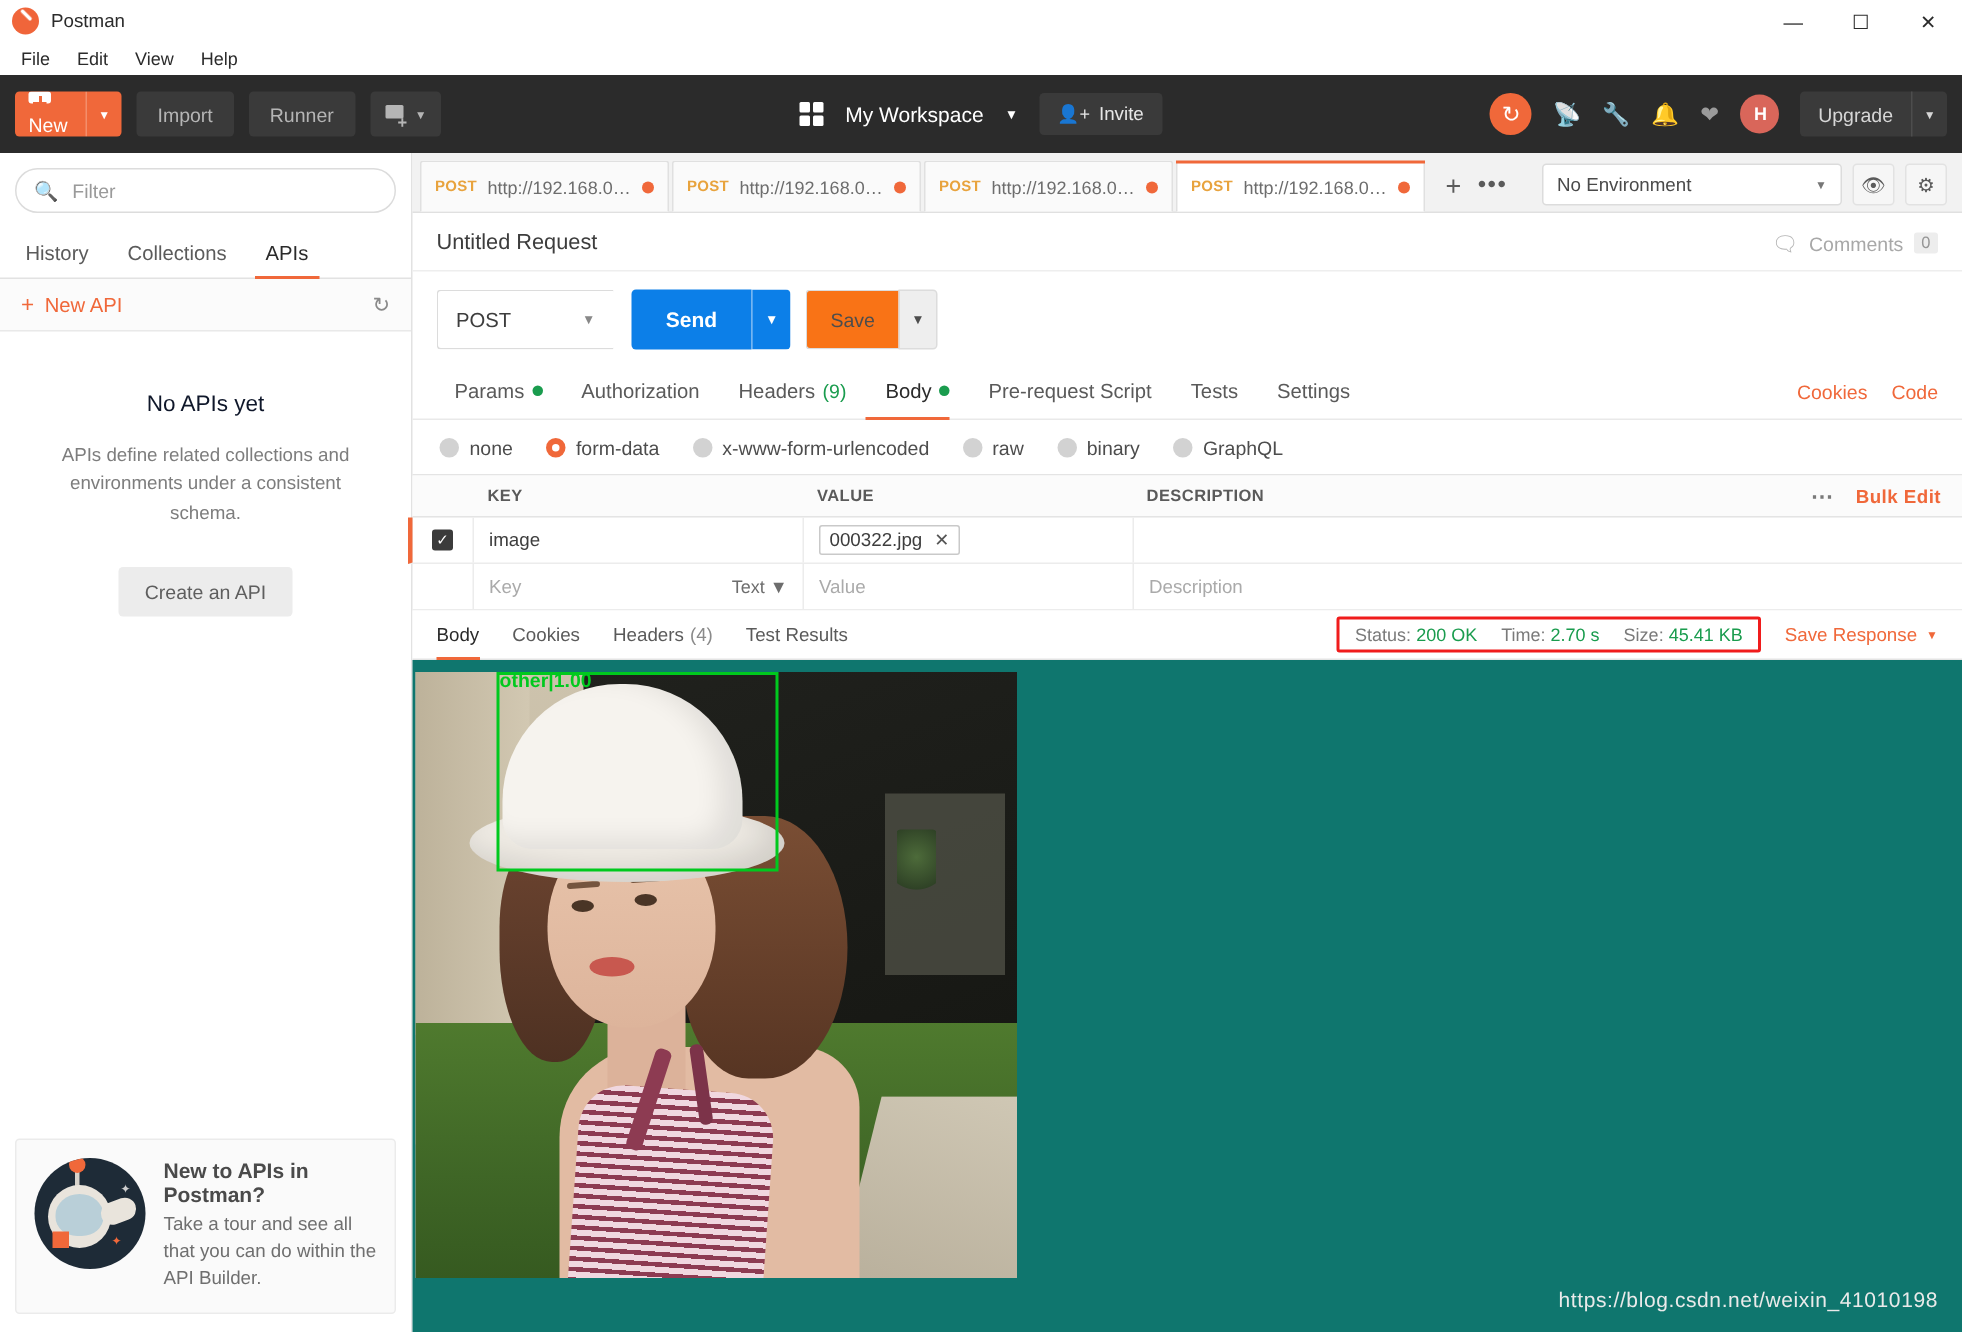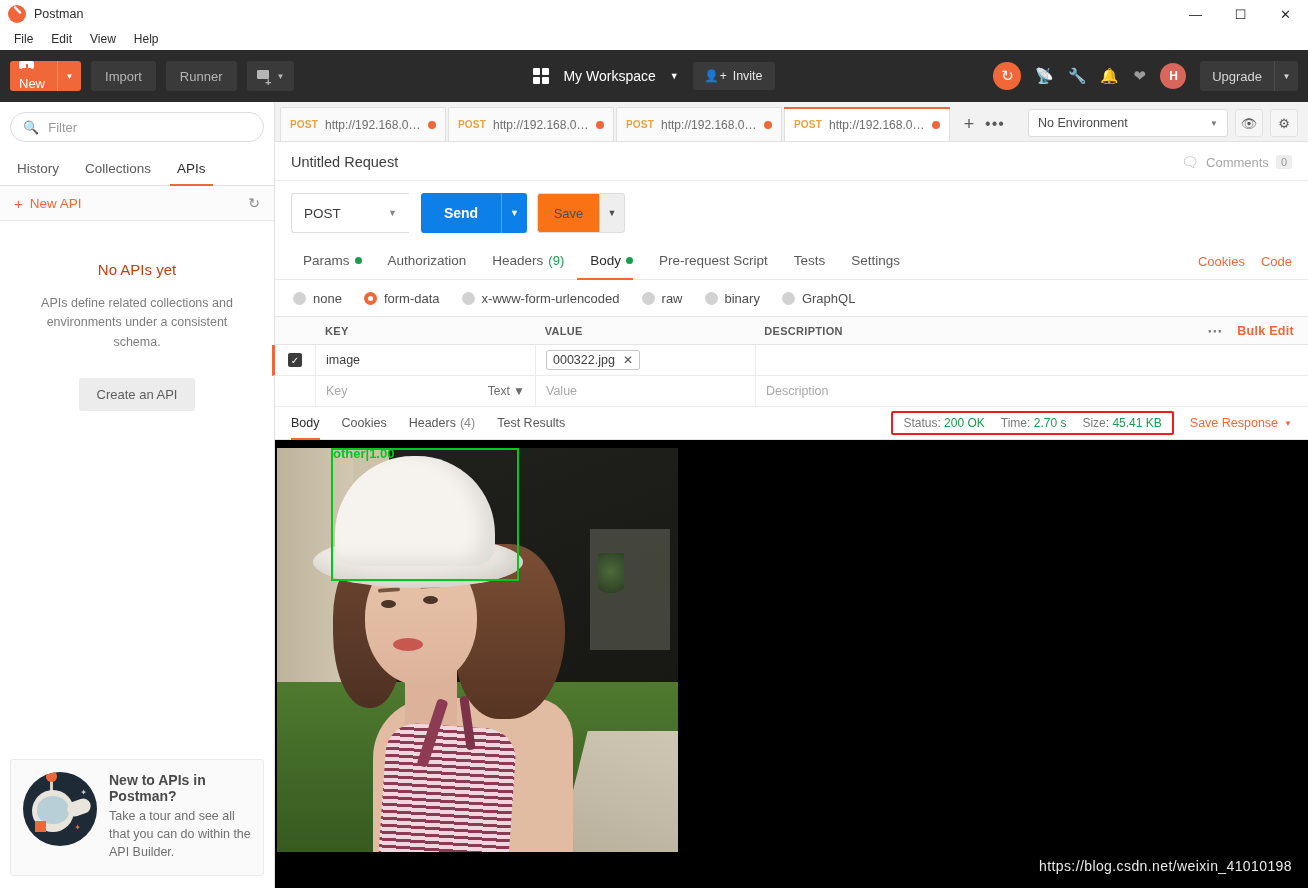--- a/index.html
+++ b/index.html
@@ -143,21 +143,21 @@
   .newapi-row {
     display: flex; align-items: center; justify-content: space-between;
     padding: 9px 14px; border-bottom: 1px solid #e9e9e9; background: #fbfbfb;
   }
   .newapi-left { display: flex; align-items: center; gap: 7px; color: #f0683a; font-size: 13.5px; }
   .newapi-left .pl { font-size: 15px; line-height: 1; }
   .refresh-ico { color: #8a8a8a; font-size: 14px; }
   .empty-state {
     padding: 40px 28px 0; text-align: center; flex: 0 0 auto;
   }
-  .empty-title { font-size: 15px; color: #c2410c; margin-bottom: 16px; text-align: center; }
+  .empty-title { font-size: 15px; color: #0f172a; margin-bottom: 16px; text-align: center; }
   .empty-desc { font-size: 12.5px; color: #7d7d7d; line-height: 1.55; }
   .create-api {
     margin: 26px auto 0; display: block; background: #ececec; border: none;
     color: #5e5e5e; font-size: 13px; padding: 9px 18px; border-radius: 3px;
     font-family: "Liberation Sans", sans-serif;
   }
   .sb-spacer { flex: 1 1 auto; min-height: 10px; }
   .promo {
     margin: 0 10px 12px; border: 1px solid #ebebeb; border-radius: 3px;
     background: #fafafa; overflow: hidden; flex: 0 0 auto;
@@ -370,21 +370,21 @@
     content: ""; position: absolute; left: 0; right: 11px; bottom: 0; height: 2px; background: #f0683a;
   }
   .rs-stats {
     margin-left: auto; display: flex; align-items: center; gap: 16px;
     border: 2px solid #f01c1c; padding: 3px 10px; border-radius: 2px;
   }
   .stat { font-size: 12px; color: #7a7a7a; }
   .stat b { color: #1a9c4e; font-weight: normal; }
   .save-resp { color: #f0683a; font-size: 12.5px; margin-left: 16px; display:flex; gap:6px; align-items:center; }
 
-  .resp-body { flex: 1 1 auto; background: #000000; padding: 8px 0 0 0; overflow: hidden; position: relative; }
+  .resp-body { flex: 1 1 auto; background: #0f766e; padding: 8px 0 0 0; overflow: hidden; position: relative; }
 
   
   .photo-wrap {
     margin-left: 2px; width: 401px; height: 404px; position: relative; overflow: hidden;
     background: #c8bda8;
   }
   .ph-wall {
     position: absolute; left: 0; top: 0; width: 100%; height: 60%;
     background: linear-gradient(180deg,#cdc3ad 0%,#c3b79e 100%);
   }

